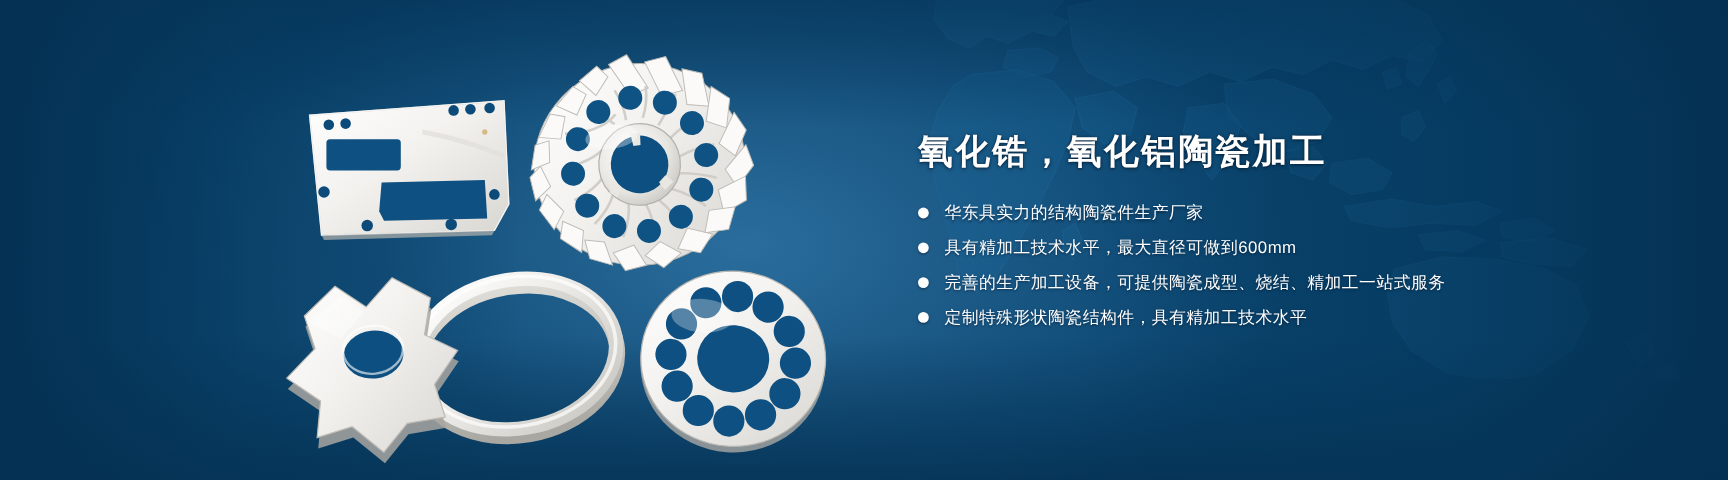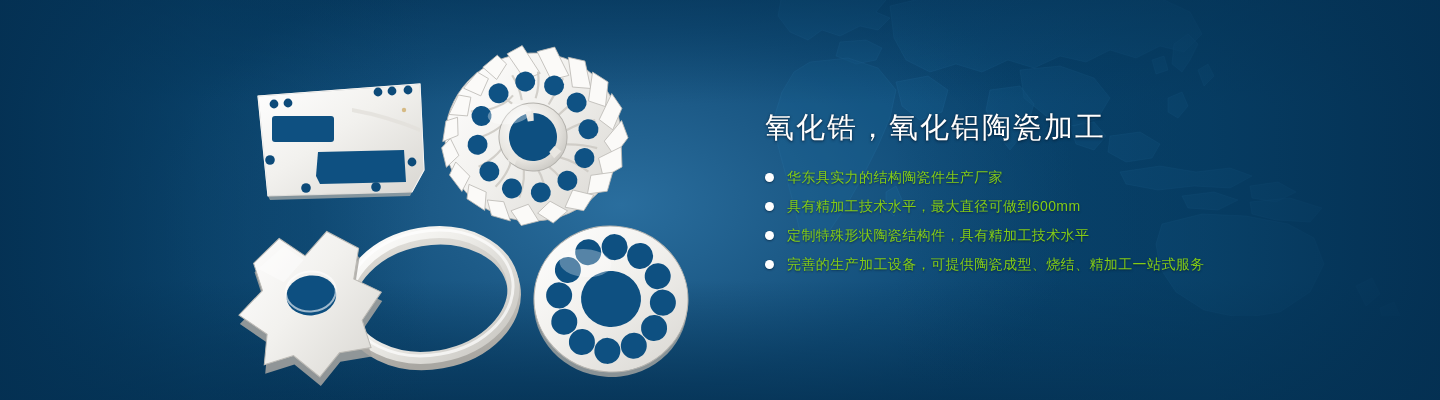--- a/index.html
+++ b/index.html
@@ -25,34 +25,34 @@
   }
   .map{position:absolute;top:-14px;right:-10px;width:760px;height:330px;opacity:.55;}
   .map svg{width:100%;height:100%;display:block;}
   
   .parts{position:absolute;left:0;top:0;width:760px;height:400px;}
   .parts svg{width:100%;height:100%;display:block;}
   
   .copy{position:absolute;left:765px;top:108px;width:620px;}
   .title{
     color:#ffffff;font-size:29px;line-height:38px;letter-spacing:2px;
-    font-weight:400;margin:0 0 20px 0;
+    font-weight:700;margin:0 0 20px 0;
     text-shadow:0 1px 3px rgba(0,20,40,.75), 0 0 1px rgba(0,0,0,.5);
   }
   .bullets{list-style:none;margin:0;padding:0;}
   .bullet{
     display:flex;align-items:center;height:22px;margin-bottom:7px;
   }
   .dot{
     width:9px;height:9px;border-radius:50%;background:#ffffff;
     flex:0 0 auto;margin-right:13px;
     box-shadow:0 1px 2px rgba(0,18,36,.5);
   }
   .btext{
-    color:#84cc16;font-size:14px;line-height:22px;letter-spacing:.4px;
+    color:#ffffff;font-size:14px;line-height:22px;letter-spacing:.4px;
     white-space:nowrap;text-shadow:0 1px 2px rgba(0,22,44,.65);
   }
 </style>
 </head>
 <body>
 
 <div id="banner">
 
   <div class="bg-base"></div>
   <div class="bg-glow"></div>
@@ -269,22 +269,22 @@
       <li class="bullet">
         <span class="dot"></span>
         <span class="btext">华东具实力的结构陶瓷件生产厂家</span>
       </li>
       <li class="bullet">
         <span class="dot"></span>
         <span class="btext">具有精加工技术水平，最大直径可做到600mm</span>
       </li>
       <li class="bullet">
         <span class="dot"></span>
+        <span class="btext">完善的生产加工设备，可提供陶瓷成型、烧结、精加工一站式服务</span>
+      </li>
+      <li class="bullet">
+        <span class="dot"></span>
         <span class="btext">定制特殊形状陶瓷结构件，具有精加工技术水平</span>
-      </li>
-      <li class="bullet">
-        <span class="dot"></span>
-        <span class="btext">完善的生产加工设备，可提供陶瓷成型、烧结、精加工一站式服务</span>
       </li>
     </ul>
   </div>
 
 </div>
 
 </body></html>

